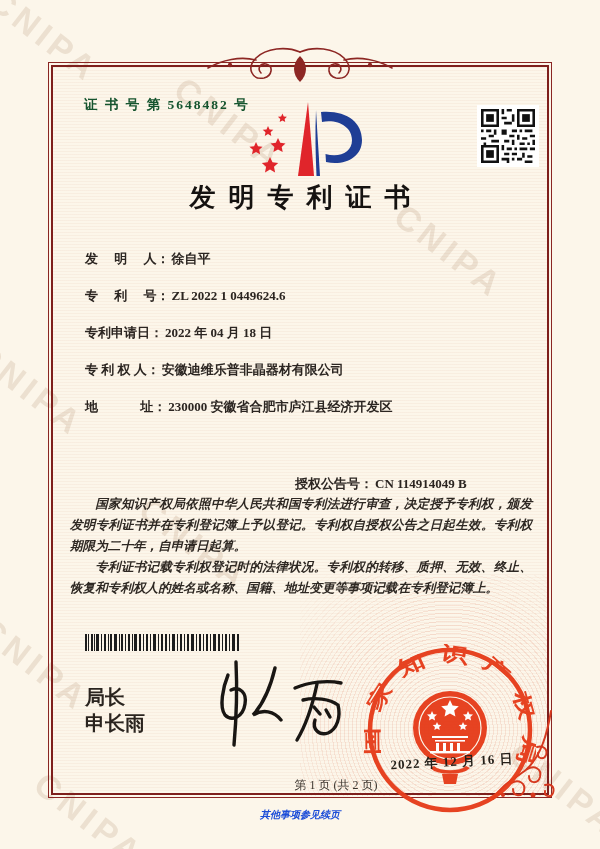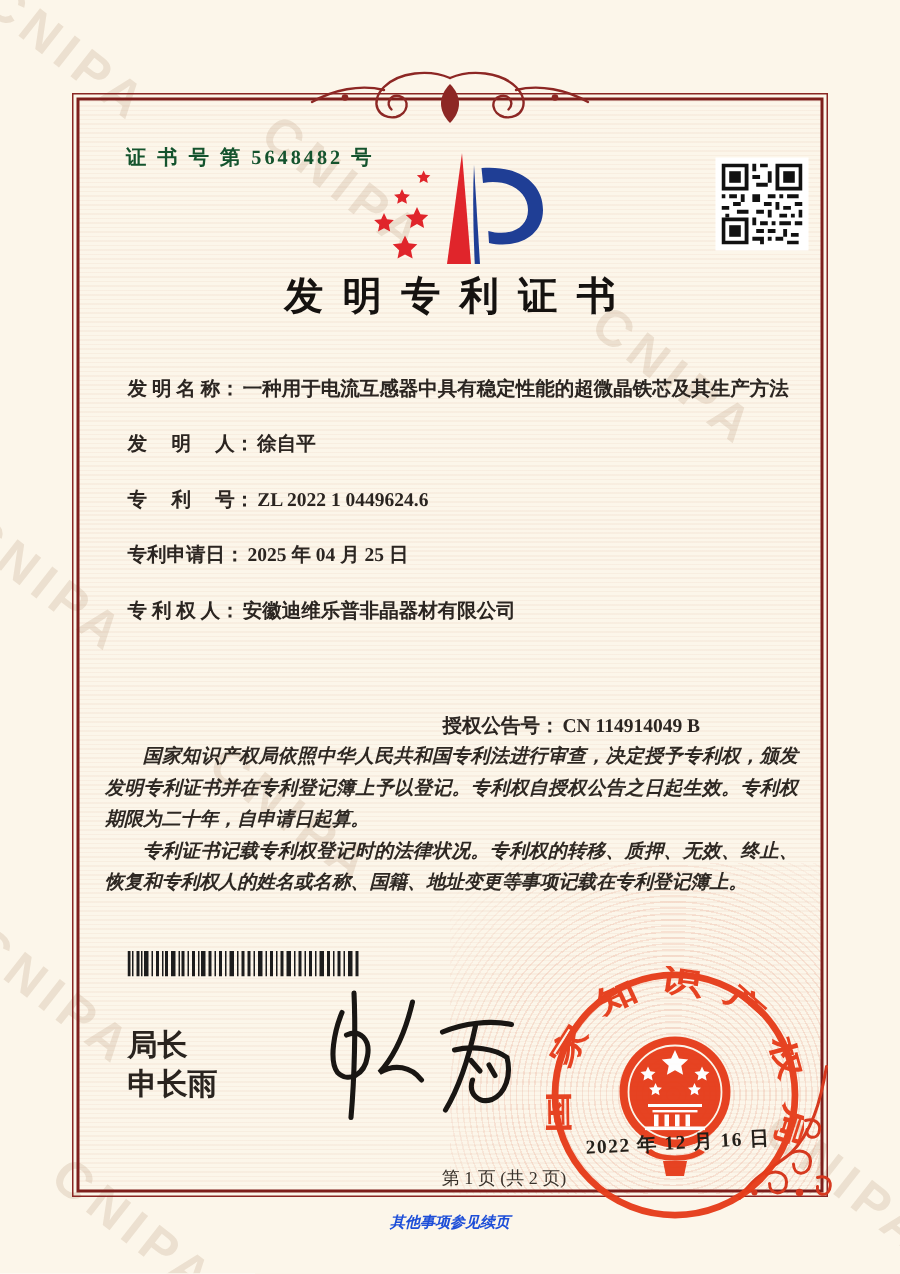--- a/index.html
+++ b/index.html
@@ -147,33 +147,33 @@
                  M20 12h1v2h-1z M8 14h1v2H8z M10 15h2v1h-2z M13 15h1v1h-1z M15 15h3v1h-3z M19 15h2v1h-2z
                  M9 17h2v1H9z M12 17h2v1h-2z M16 17h1v2h-1z M18 18h2v1h-2z M8 19h3v1H8z M12 19h1v1h-1z
                  M14 19h2v1h-2z M17 20h3v1h-3z M10 20h1v1h-1z"></path>
       </g>
     </svg>
 
     <div class="title">发明专利证书</div>
 
     <div class="fields">
       <div class="row">
-        <span class="lbl">发 明 名 称：</span><span class="val">一种用于电流互感器中具有稳定性能的超微晶铁芯及其生产方法</span>
-      </div>
-      <div class="row">
         <span class="lbl">发　 明　 人：</span><span class="val">徐自平</span>
       </div>
       <div class="row">
         <span class="lbl">专　 利　 号：</span><span class="val">ZL 2022 1 0449624.6</span>
       </div>
       <div class="row">
-        <span class="lbl">专利申请日：</span><span class="val">2025 年 04 月 25 日</span>
+        <span class="lbl">专利申请日：</span><span class="val">2022 年 04 月 18 日</span>
       </div>
       <div class="row">
         <span class="lbl">专 利 权 人：</span><span class="val">安徽迪维乐普非晶器材有限公司</span>
+      </div>
+      <div class="row">
+        <span class="lbl">地　　　 址：</span><span class="val">230000  安徽省合肥市庐江县经济开发区</span>
       </div>
       <div class="row grant-row">
         <span class="grant-col2"><span class="lbl">授权公告号：</span><span class="val">CN 114914049 B</span></span>
       </div>
     </div>
 
     <div class="paras">
       <p>国家知识产权局依照中华人民共和国专利法进行审查，决定授予专利权，颁发发明专利证书并在专利登记簿上予以登记。专利权自授权公告之日起生效。专利权期限为二十年，自申请日起算。</p>
       <p>专利证书记载专利权登记时的法律状况。专利权的转移、质押、无效、终止、恢复和专利权人的姓名或名称、国籍、地址变更等事项记载在专利登记簿上。</p>
     </div>

